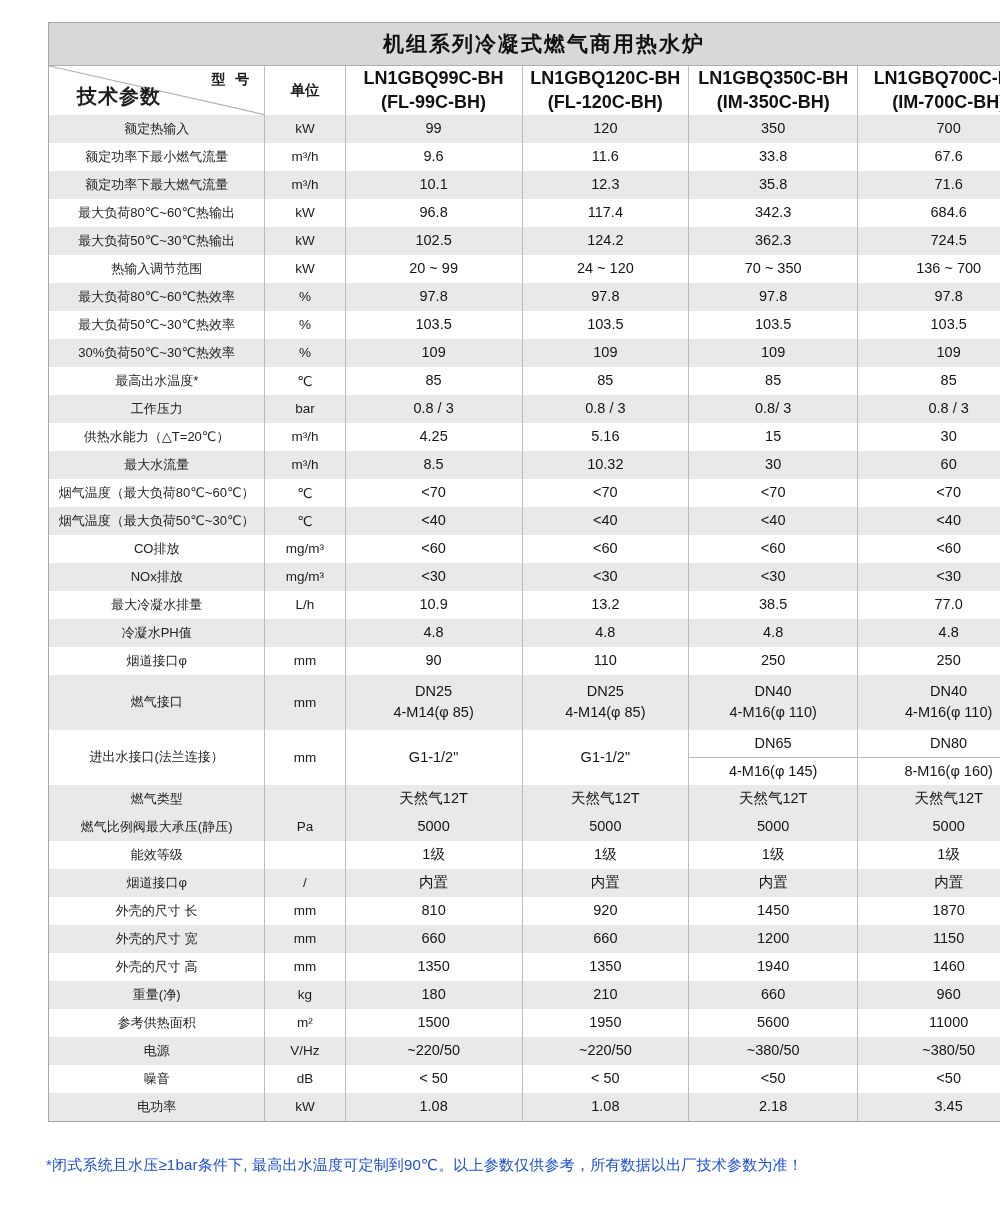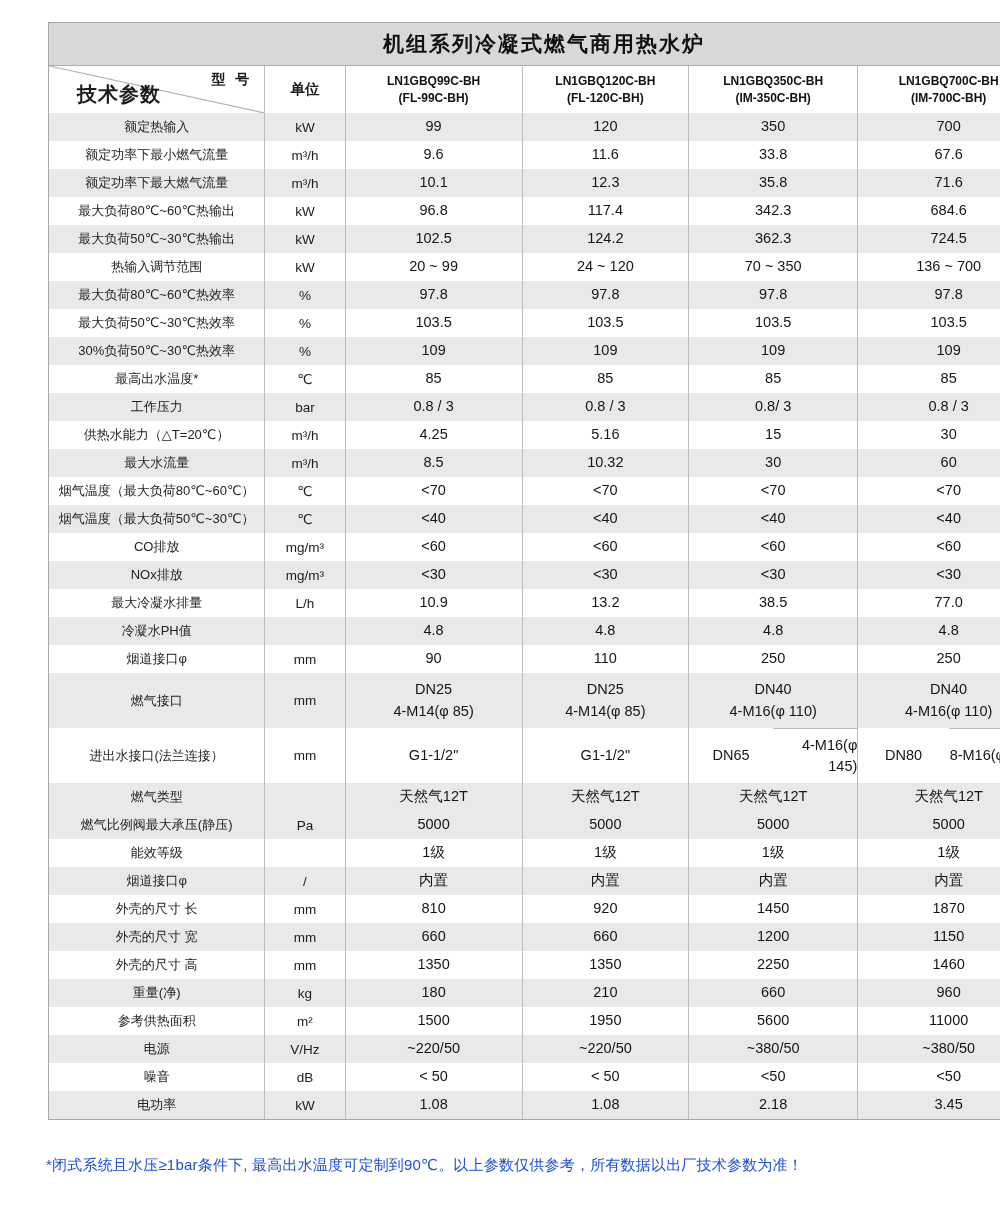--- a/index.html
+++ b/index.html
@@ -39,34 +39,34 @@
   }
   table.spec th, table.spec td{
     border-left:1px solid #bcbcbc;
     text-align:center;
     vertical-align:middle;
     padding:0;
     overflow:hidden;
   }
   table.spec th:first-child, table.spec td:first-child{border-left:none;}
   thead th{height:47px; font-weight:bold; background:#ffffff;}
-  .model-h{font-size:12px; line-height:1.35; color:#111;}
+  .model-h{font-size:18px; line-height:1.35; color:#111;}
   .unit-h{font-size:14.5px;}
   th.corner{position:relative;}
   th.corner svg{position:absolute; left:0; top:0; width:100%; height:100%; display:block;}
   .corner-top{position:absolute; right:12px; top:5px; font-size:14px; letter-spacing:3px;text-align:center;}
   .corner-bottom{position:absolute; left:28px; bottom:5px; font-size:20px; letter-spacing:1px;}
   tbody tr{height:28px;}
   tbody tr.gray{background:#e9e9e9;}
   tbody tr.white{background:#ffffff;}
   tbody tr.tall{height:55px;}
   td.param{font-size:13px; color:#222; white-space:nowrap;}
   td.unit{font-size:13.5px;}
   td.value{font-size:14.5px; line-height:1.45; color:#151515;}
-  .split{display:flex; flex-direction:row; height:55px;}
+  .split{display:flex; flex-direction:column; height:55px;}
   .split-half{flex:1; display:flex; align-items:center; justify-content:center; font-size:14.5px;}
   .split-bottom{border-top:1px solid #bcbcbc;text-align:right;}
   .footnote{
     position:absolute;
     left:46px; top:1156px;
     font-size:15px;
     color:#1d4ed8;
     letter-spacing:0.2px;
   }
 </style>
@@ -347,21 +347,21 @@
             <td class="value">660</td>
             <td class="value">660</td>
             <td class="value">1200</td>
             <td class="value">1150</td>
           </tr>
           <tr class="white">
             <td class="param">外壳的尺寸 高</td>
             <td class="unit">mm</td>
             <td class="value">1350</td>
             <td class="value">1350</td>
-            <td class="value">2250</td>
+            <td class="value">1940</td>
             <td class="value">1460</td>
           </tr>
           <tr class="gray">
             <td class="param">重量(净)</td>
             <td class="unit">kg</td>
             <td class="value">180</td>
             <td class="value">210</td>
             <td class="value">660</td>
             <td class="value">960</td>
           </tr>

